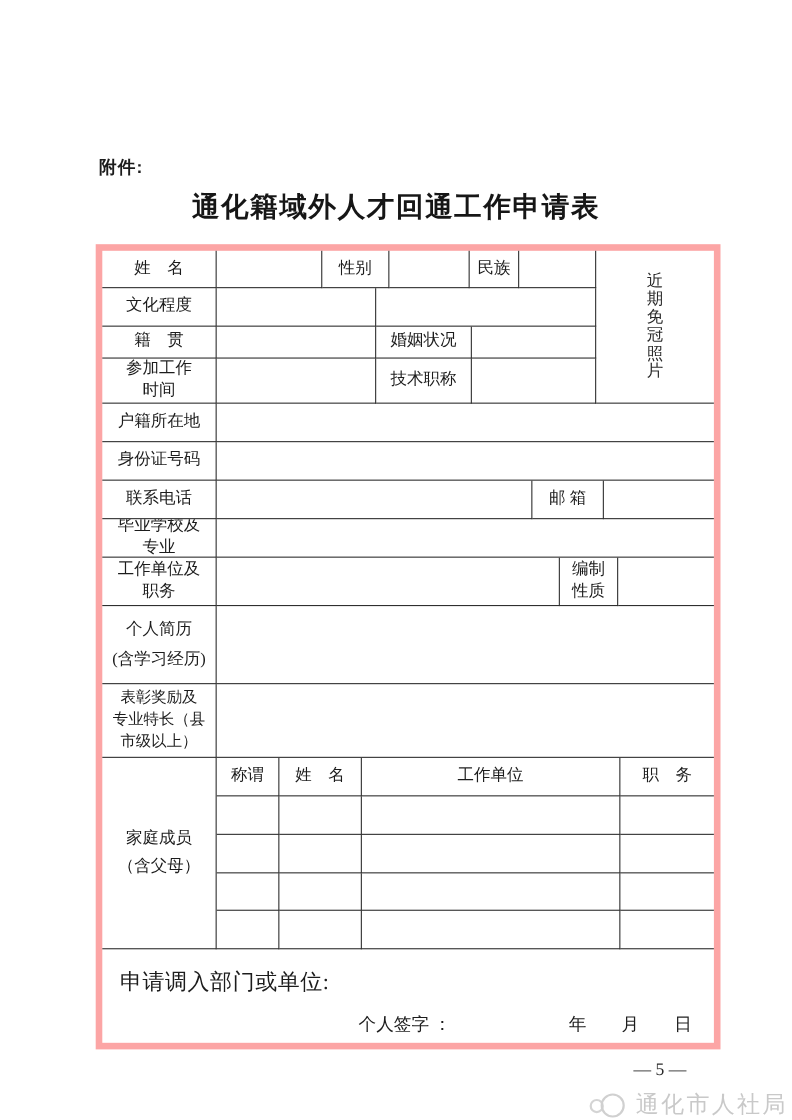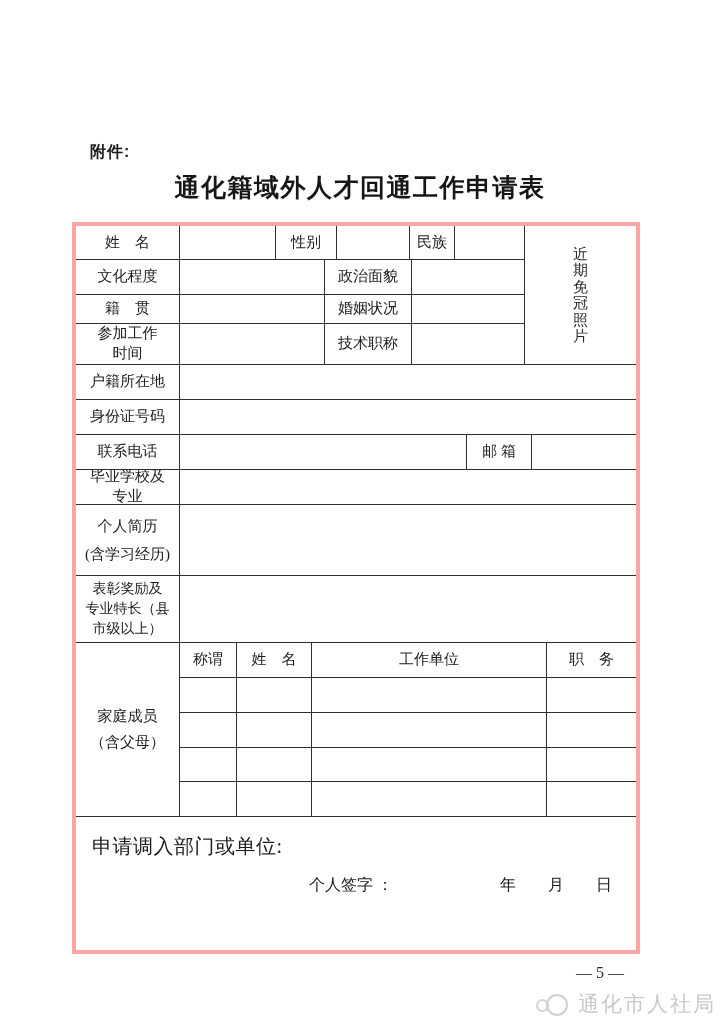--- a/index.html
+++ b/index.html
@@ -18,23 +18,23 @@
     font-weight:600;font-size:16px;letter-spacing:1px;
   }
   .title{
     position:absolute;left:0;top:147px;width:720px;
     margin:0;text-align:center;
     font-family:"Liberation Sans","DejaVu Sans",sans-serif;
     font-weight:700;font-size:25px;letter-spacing:1.5px;
     color:#161616;
   }
   .form-table{
-    position:absolute;left:72px;top:198px;
+    position:absolute;left:87px;top:198px;
     width:568px;height:732px;
-    border:4px solid #fca5a5;
+    border:6px solid #fca5a5;
     box-sizing:border-box;
     display:flex;flex-direction:column;
   }
   .frow{display:flex;box-sizing:border-box;}
   .fcol{display:flex;flex-direction:column;box-sizing:border-box;}
   .cell{
     box-sizing:border-box;
     border-right:1.5px solid #2f2f2f;
     border-bottom:1.5px solid #2f2f2f;
     display:flex;align-items:center;justify-content:center;
@@ -103,21 +103,20 @@
           <div class="cell lbl" style="width:104px">姓　名</div>
           <div class="cell" style="width:96px"></div>
           <div class="cell lbl" style="width:61px">性别</div>
           <div class="cell" style="width:73px"></div>
           <div class="cell lbl" style="width:45px">民族</div>
           <div class="cell flex1"></div>
         </div>
         <div class="frow" style="height:35px">
           <div class="cell lbl" style="width:104px">文化程度</div>
           <div class="cell" style="width:145px"></div>
-          <div class="cell lbl" style="width:87px">政治面貌</div>
           <div class="cell flex1"></div>
         </div>
         <div class="frow" style="height:30px">
           <div class="cell lbl" style="width:104px">籍　贯</div>
           <div class="cell" style="width:145px"></div>
           <div class="cell lbl" style="width:87px">婚姻状况</div>
           <div class="cell flex1"></div>
         </div>
         <div class="frow flex1">
           <div class="cell lbl" style="width:104px">参加工作
@@ -153,20 +152,28 @@
       <div class="cell lbl" style="width:65px">邮 箱</div>
       <div class="cell flex1 br0"></div>
     </div>
 
     <div class="frow" style="height:35px">
       <div class="cell lbl" style="width:104px">毕业学校及
 专业</div>
       <div class="cell flex1 br0"></div>
     </div>
 
+    <div class="frow" style="height:44px">
+      <div class="cell lbl" style="width:104px">工作单位及
+职务</div>
+      <div class="cell" style="width:312px"></div>
+      <div class="cell lbl" style="width:53px">编制
+性质</div>
+      <div class="cell flex1 br0"></div>
+    </div>
 
     <div class="frow" style="height:71px">
       <div class="cell lbl" style="width:104px;line-height:1.9">个人简历
 (含学习经历)</div>
       <div class="cell flex1 br0"></div>
     </div>
 
     <div class="frow" style="height:67px">
       <div class="cell lbl lbl-sm" style="width:104px;line-height:1.45">表彰奖励及
 专业特长（县

